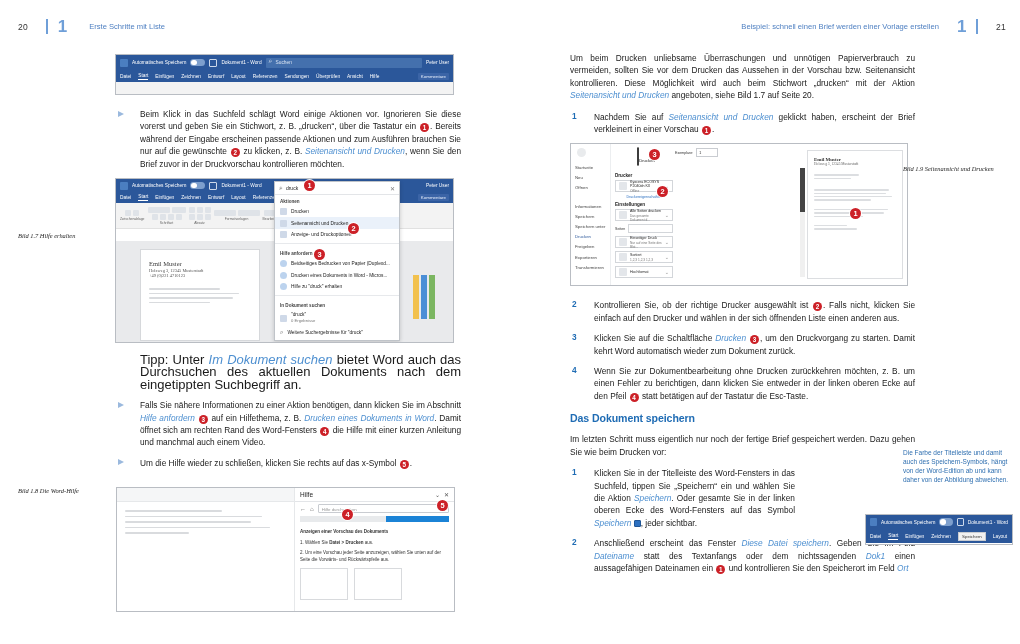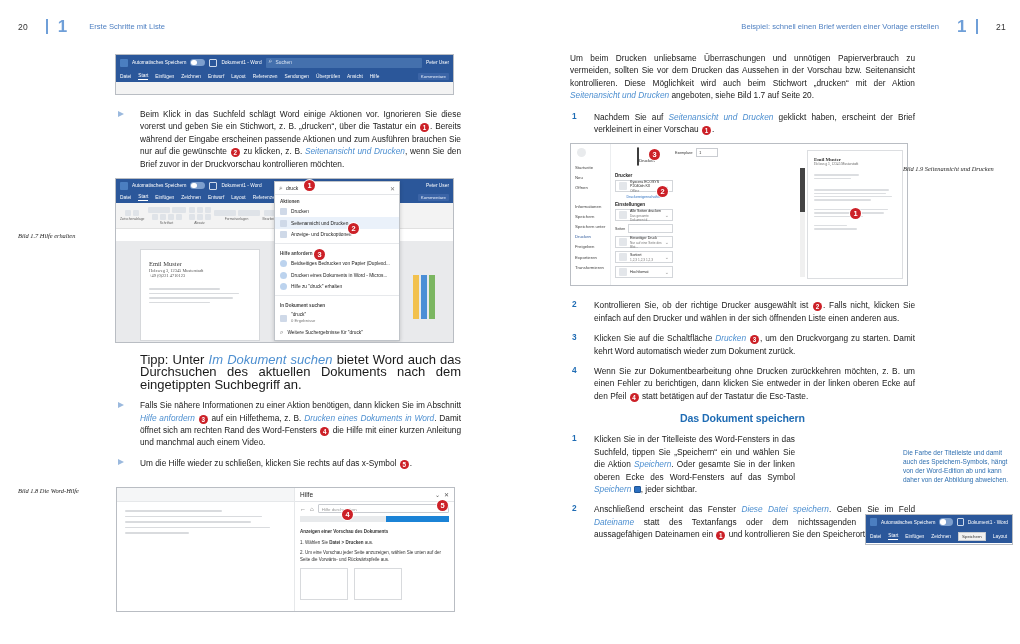--- a/index.html
+++ b/index.html
@@ -572,22 +572,23 @@
       <div class="item">
         <span class="mk">3</span>
         <p><span>Klicken Sie auf die Schaltfläche </span><i class="lnk">Drucken</i> <span class="badge">3</span><span>, um den Druckvorgang zu starten. Damit kehrt Word automatisch wieder zum Dokument zurück.</span></p>
       </div>
 
       <div class="item">
         <span class="mk">4</span>
         <p><span>Wenn Sie zur Dokumentbearbeitung ohne Drucken zurückkehren möchten, z. B. um einen Fehler zu berichtigen, dann klicken Sie entweder in der linken oberen Ecke auf den Pfeil </span><span class="badge">4</span><span> statt betätigen auf der Tastatur die </span><span class="bold">Esc</span><span>-Taste.</span></p>
       </div>
 
-      <h2 class="sec" style="margin-top:10px;text-align:center;">Das Dokument speichern</h2>
-
+      <h2 class="sec" style="margin-top:10px;">Das Dokument speichern</h2>
+
+      <p class="body">Im letzten Schritt muss eigentlich nur noch der fertige Brief gespeichert werden. Dazu gehen Sie wie beim Drucken vor:</p>
 
       <div class="item" style="padding-right:120px;">
         <span class="mk">1</span>
         <p><span>Klicken Sie in der Titelleiste des Word-Fensters in das Suchfeld, tippen Sie „Speichern“ ein und wählen Sie die Aktion </span><i class="lnk">Speichern</i><span>. Oder gesamte Sie in der linken oberen Ecke des Word-Fensters auf das Symbol </span><i class="lnk">Speichern</i> <span class="inlineicon"></span><span>, jeder sichtbar.</span></p>
       </div>
 
       <div class="item">
         <span class="mk">2</span>
         <p><span>Anschließend erscheint das Fenster </span><i class="lnk">Diese Datei speichern</i><span>. Geben Sie im Feld </span><i class="lnk">Dateiname</i><span> statt des Textanfangs oder dem nichtssagenden </span><i class="lnk">Dok1</i><span> einen aussagefähigen Dateinamen ein </span><span class="badge">1</span><span> und kontrollieren Sie den Speicherort im Feld </span><i class="lnk">Ort</i></p>
       </div>

